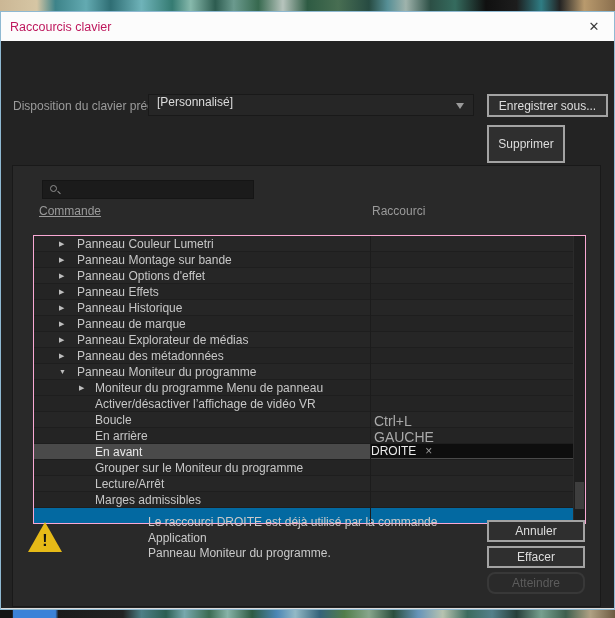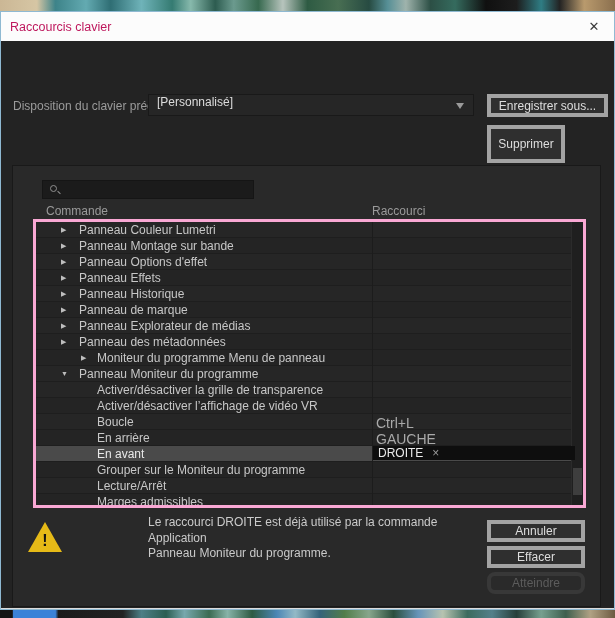--- a/index.html
+++ b/index.html
@@ -26,55 +26,55 @@
 
   .dialog { position:absolute; left:0; top:41px; width:615px; height:567px; background:#232323; }
 
   .field-label { position:absolute; left:13px; top:58px; font-size:12px; color:#9b9b9b; }
   .dropdown { position:absolute; left:148px; top:53px; width:326px; height:22px; background:#262626;
     border:1px solid #191919; display:flex; cursor:pointer; }
   .dropdown-value { margin-left:8px; font-size:12px; color:#dcdcdc; }
   .caret { position:absolute; right:9px; top:8px; width:0; height:0;
     border-left:4px solid transparent; border-right:4px solid transparent; border-top:6px solid #9a9a9a; }
 
-  .btn { background:#2f2f2f; border:4px solid #a3a3a3; color:#dedede; font-size:12px;
+  .btn { background:#2f2f2f; border:2px solid #a3a3a3; color:#dedede; font-size:12px;
     font-family:"Liberation Sans",sans-serif; display:flex; align-items:center; justify-content:center;
     position:absolute; cursor:pointer; }
   .btn-saveas { left:487px; top:53px; width:121px; height:23px; }
   .btn-delete { left:487px; top:84px; width:78px; height:38px; }
 
   .panel { position:absolute; left:12px; top:124px; width:589px; height:442px; background:#292929;
     border:1px solid #191919; }
 
   .searchbox { position:absolute; left:29px; top:14px; width:212px; height:19px; background:#1b1b1b;
     border:1px solid #151515; }
   .search-glass { position:absolute; left:7px; top:4px; width:7px; height:7px;
     border:1px solid #8f8f8f; border-radius:50%; }
   .search-glass::after { content:""; position:absolute; left:6px; top:6px; width:4px; height:1px;
     background:#8f8f8f; transform:rotate(45deg); }
 
   .col-head { position:absolute; font-size:12px; color:#9a9a9a; top:38px; }
-  .col-head.command { left:33px; }
+  .col-head.command { left:26px;text-decoration:underline; }
   .col-head.shortcut { left:359px; }
 
-  .table { position:absolute; left:20px; top:53px; width:553px; height:289px; background:#0369a1;
-    border:3px solid #f9a8d4; overflow:hidden; }
+  .table { position:absolute; left:20px; top:69px; width:553px; height:289px; background:#0369a1;
+    border:1px solid #f9a8d4; overflow:hidden; }
   .col-divider { position:absolute; left:336px; top:0; bottom:0; width:1px; background:#1c1c1c; z-index:3; }
   .rows { position:absolute; left:0; top:0; width:539px; }
   .trow { position:relative; height:16px; background:#262626; border-bottom:1px solid #1e1e1e; }
   .trow.odd { background:#242424; }
   .trow.selected { background:#4a4a4a; }
   .arrow { position:absolute; top:4px; font-size:7px; color:#bebebe; line-height:8px; z-index:4; cursor:pointer; }
   .arrow.l1 { left:25px; } .arrow.l2 { left:45px; }
   .rlabel { position:absolute; top:1px; font-size:12px; color:#c7c7c7; white-space:nowrap; z-index:4; }
   .rlabel.l1 { left:43px; } .rlabel.l2 { left:61px; }
   .trow.selected .rlabel { color:#e8e8e8; }
   .shortcut-text { position:absolute; left:340px; top:1px; font-size:14px; color:#a9a9a9; z-index:5; }
   .chip { position:absolute; left:337px; top:0; right:0; bottom:1px; background:#0e0e0e;
-    display:flex; align-items:center; padding-left:5px; gap:9px; font-size:12px; color:#eaeaea; z-index:6; }
+    display:flex; align-items:center; gap:9px; font-size:12px; color:#eaeaea; z-index:6; }
   .chip-x { color:#9a9a9a; font-size:12px; cursor:pointer; }
 
   .scrollbar { position:absolute; right:0; top:0; width:12px; height:287px; background:#1f1f1f;
     border-left:1px solid #2b2b2b; }
   .scroll-thumb { position:absolute; left:1px; right:1px; top:246px; height:27px; background:#3e3e3e; cursor:pointer; }
 
   .warn-icon { position:absolute; left:28px; top:481px; width:34px; height:30px; background:#e6ba17;
     clip-path:polygon(50% 0, 100% 100%, 0 100%); }
   .warn-icon::after { content:"!"; position:absolute; left:0; right:0; bottom:2px; text-align:center;
     font-size:16px; font-weight:bold; color:#141414; }
@@ -148,30 +148,27 @@
               <span class="rlabel l1">Panneau de marque</span>
             </div>
             <div class="trow">
               <span class="arrow l1">▶</span>
               <span class="rlabel l1">Panneau Explorateur de médias</span>
             </div>
             <div class="trow odd">
               <span class="arrow l1">▶</span>
               <span class="rlabel l1">Panneau des métadonnées</span>
             </div>
+            <div class="trow">
+              <span class="arrow l1">▼</span>
+              <span class="rlabel l1">Panneau Moniteur du programme</span>
+            </div>
             <div class="trow odd">
               <span class="arrow l2">▶</span>
               <span class="rlabel l2">Moniteur du programme Menu de panneau</span>
-            </div>
-            <div class="trow">
-              <span class="arrow l1">▼</span>
-              <span class="rlabel l1">Panneau Moniteur du programme</span>
-            </div>
-            <div class="trow">
-              <span class="rlabel l2">Activer/désactiver la grille de transparence</span>
             </div>
             <div class="trow odd">
               <span class="rlabel l2">Activer/désactiver l’affichage de vidéo VR</span>
             </div>
             <div class="trow">
               <span class="rlabel l2">Boucle</span>
               <span class="shortcut-text">Ctrl+L</span>
             </div>
             <div class="trow odd">
               <span class="rlabel l2">En arrière</span>

